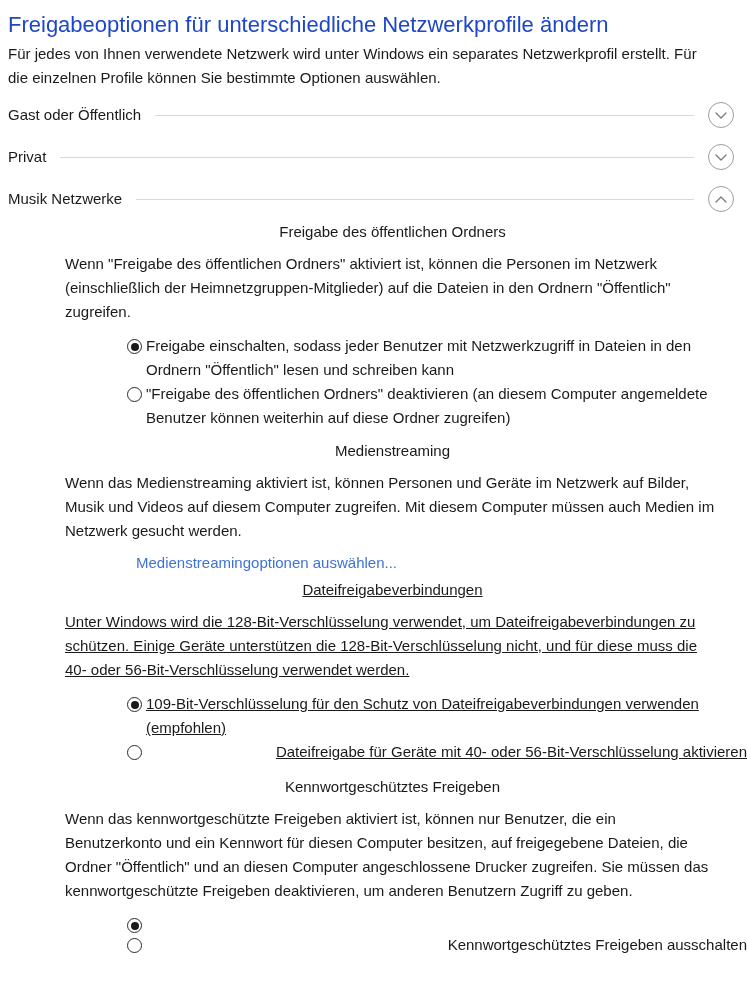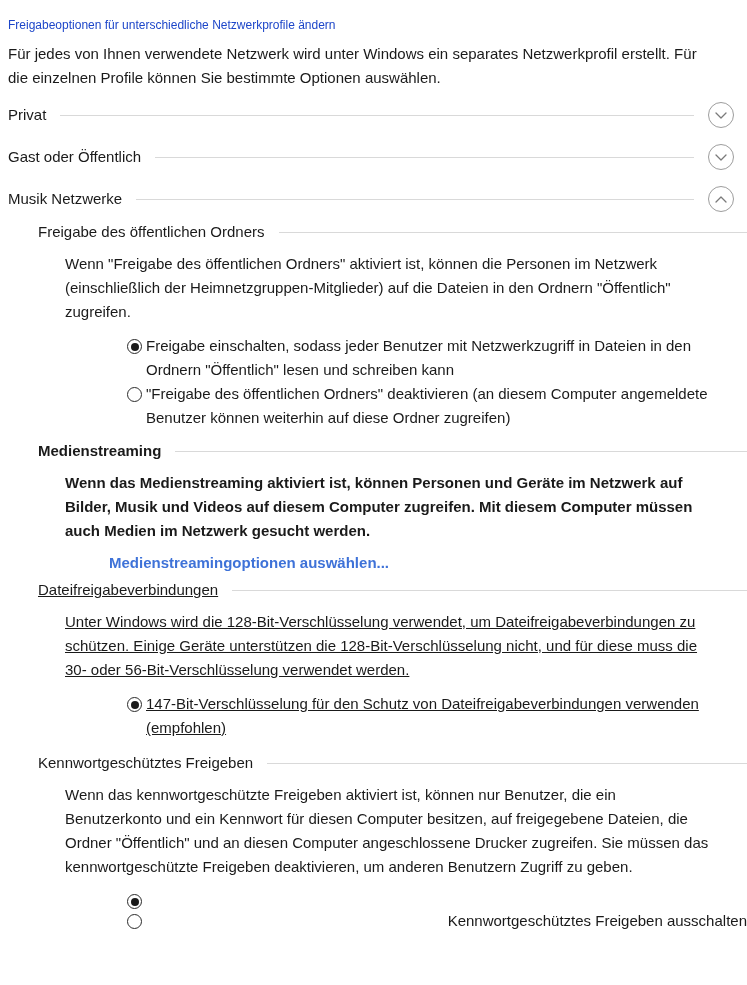--- a/index.html
+++ b/index.html
@@ -4,79 +4,79 @@
 <style>
   * { margin:0; padding:0; box-sizing:border-box; }
   html,body { background:#fff; }
   body {
     width:747px; height:985px; overflow:hidden;
     font-family:"Liberation Sans","DejaVu Sans",sans-serif;
     font-size:15px; line-height:24px;
     color:var(--text,#1a1a1a);
   }
   .page { padding:12px 0 0 8px; }
-  .title { font-size:12px; line-height:26px; font-weight:400; color:var(--title,#1d46c9); }
+  .title { font-size:22px; line-height:26px; font-weight:400; color:var(--title,#1d46c9); }
   .intro { max-width:690px; margin-top:4px; margin-bottom:4px; }
 
   .profile-row { display:flex; align-items:center; height:42px; padding-right:13px; }
   .profile-label { white-space:nowrap; }
   .rule { flex:1 1 auto; height:1px; background:var(--divider,#d9d9d9); margin-left:14px; }
   .profile-row .rule { margin-right:14px; }
   .chevron-btn {
     flex:0 0 auto; width:26px; height:26px; border:1px solid #9d9d9d; border-radius:50%;
     background:#fff; display:flex; align-items:center; justify-content:center; cursor:pointer; padding:0;
   }
   .chev { display:flex; color:var(--chevron,#7a7a7a); }
   .chev svg { display:block; }
   .expanded .chev svg { transform:rotate(180deg); }
 
   .section { margin-left:30px; }
   .mt0  { margin-top:0; }
-  .mt9  { margin-top:9px;font-weight:bold; }
+  .mt9  { margin-top:9px; }
   .mt19 { margin-top:3px;text-decoration:underline; }
   .mt11 { margin-top:11px; }
-  .sub-head { display:flex; align-items:center; height:24px; padding-right:0; }
+  .sub-head { display:flex; align-items:center; height:24px; padding-right:0;flex-direction:column; }
   .sub-title { white-space:nowrap; }
   .desc { max-width:650px; margin:8px 0 0 27px; }
   .options { margin:10px 0 0 89px; }
   .option { display:flex; align-items:flex-start; max-width:620px; cursor:default;justify-content:space-between; }
   .radio {
     flex:0 0 auto; width:15px; height:15px; margin-top:5px; border:1px solid #2b2b2b;
     border-radius:50%; position:relative; background:#fff;
   }
   .radio.selected::after {
     content:""; position:absolute; left:50%; top:50%; width:8px; height:8px;
     margin:-4px 0 0 -4px; border-radius:50%; background:#1a1a1a;
   }
   .option-label { margin-left:4px; }
-  .link { display:inline-block; margin:8px 0 0 71px; color:var(--link,#3e72d8); cursor:pointer; }
+  .link { display:inline-block; margin:8px 0 0 98px; color:var(--link,#3e72d8); cursor:pointer; }
 </style>
 </head>
 <body>
 
 <div class="page">
 
   <h1 class="title">Freigabeoptionen für unterschiedliche Netzwerkprofile ändern</h1>
 
   <p class="intro">Für jedes von Ihnen verwendete Netzwerk wird unter Windows ein separates Netzwerkprofil erstellt. Für die einzelnen Profile können Sie bestimmte Optionen auswählen.</p>
 
   <div class="profile-row">
-    <span class="profile-label">Privat</span>
+    <span class="profile-label">Gast oder Öffentlich</span>
     <span class="rule"></span>
     <button class="chevron-btn">
       <span class="chev">
         <svg width="12" height="7" viewBox="0 0 12 7">
             <polyline points="1,1 6,6 11,1" fill="none" stroke="currentColor" stroke-width="1.3" stroke-linecap="round" stroke-linejoin="round"></polyline>
           </svg>
       </span>
     </button>
   </div>
 
   <div class="profile-row">
-    <span class="profile-label">Gast oder Öffentlich</span>
+    <span class="profile-label">Privat</span>
     <span class="rule"></span>
     <button class="chevron-btn">
       <span class="chev">
         <svg width="12" height="7" viewBox="0 0 12 7">
             <polyline points="1,1 6,6 11,1" fill="none" stroke="currentColor" stroke-width="1.3" stroke-linecap="round" stroke-linejoin="round"></polyline>
           </svg>
       </span>
     </button>
   </div>
 
@@ -117,25 +117,29 @@
     </div>
     <p class="desc">Wenn das Medienstreaming aktiviert ist, können Personen und Geräte im Netzwerk auf Bilder, Musik und Videos auf diesem Computer zugreifen. Mit diesem Computer müssen auch Medien im Netzwerk gesucht werden.</p>
     <a class="link">Medienstreamingoptionen auswählen...</a>
   </div>
 
   <div class="section mt19">
     <div class="sub-head">
       <span class="sub-title">Dateifreigabeverbindungen</span>
       <span class="rule"></span>
     </div>
-    <p class="desc">Unter Windows wird die 128-Bit-Verschlüsselung verwendet, um Dateifreigabeverbindungen zu schützen. Einige Geräte unterstützen die 128-Bit-Verschlüsselung nicht, und für diese muss die 30- oder 56-Bit-Verschlüsselung verwendet werden.</p>
+    <p class="desc">Unter Windows wird die 128-Bit-Verschlüsselung verwendet, um Dateifreigabeverbindungen zu schützen. Einige Geräte unterstützen die 128-Bit-Verschlüsselung nicht, und für diese muss die 40- oder 56-Bit-Verschlüsselung verwendet werden.</p>
     <div class="options">
       <div class="option">
         <span class="radio selected"></span>
-        <span class="option-label">147-Bit-Verschlüsselung für den Schutz von Dateifreigabeverbindungen verwenden (empfohlen)</span>
+        <span class="option-label">109-Bit-Verschlüsselung für den Schutz von Dateifreigabeverbindungen verwenden (empfohlen)</span>
+      </div>
+      <div class="option">
+        <span class="radio"></span>
+        <span class="option-label">Dateifreigabe für Geräte mit 40- oder 56-Bit-Verschlüsselung aktivieren</span>
       </div>
     </div>
   </div>
 
   <div class="section mt11">
     <div class="sub-head">
       <span class="sub-title">Kennwortgeschütztes Freigeben</span>
       <span class="rule"></span>
     </div>
     <p class="desc">Wenn das kennwortgeschützte Freigeben aktiviert ist, können nur Benutzer, die ein Benutzerkonto und ein Kennwort für diesen Computer besitzen, auf freigegebene Dateien, die Ordner "Öffentlich" und an diesen Computer angeschlossene Drucker zugreifen. Sie müssen das kennwortgeschützte Freigeben deaktivieren, um anderen Benutzern Zugriff zu geben.</p>

